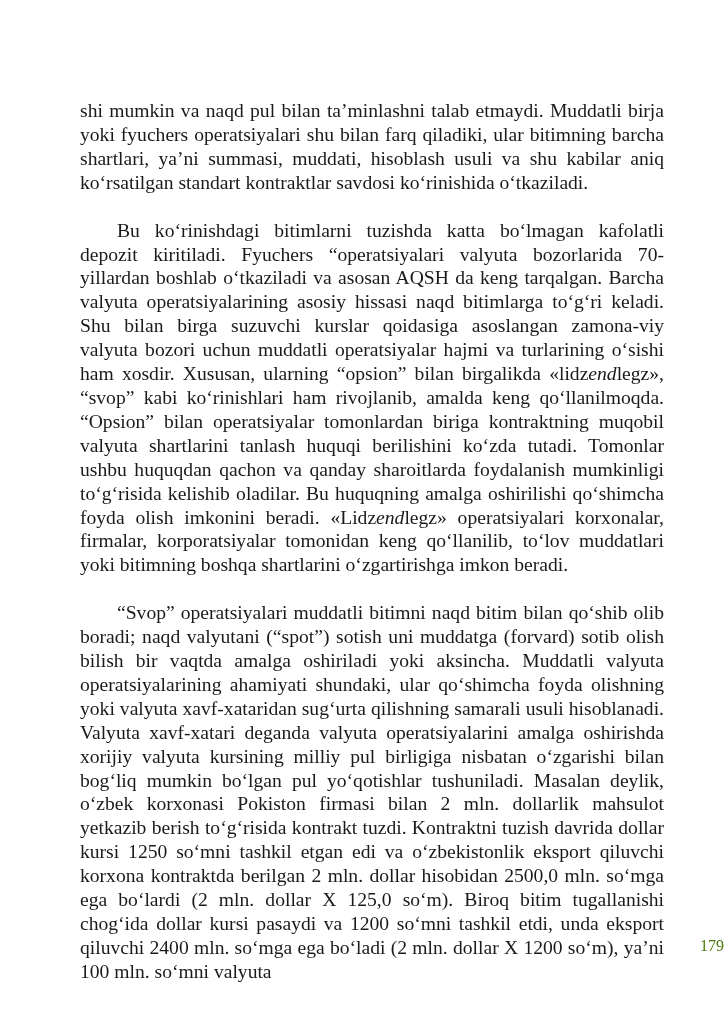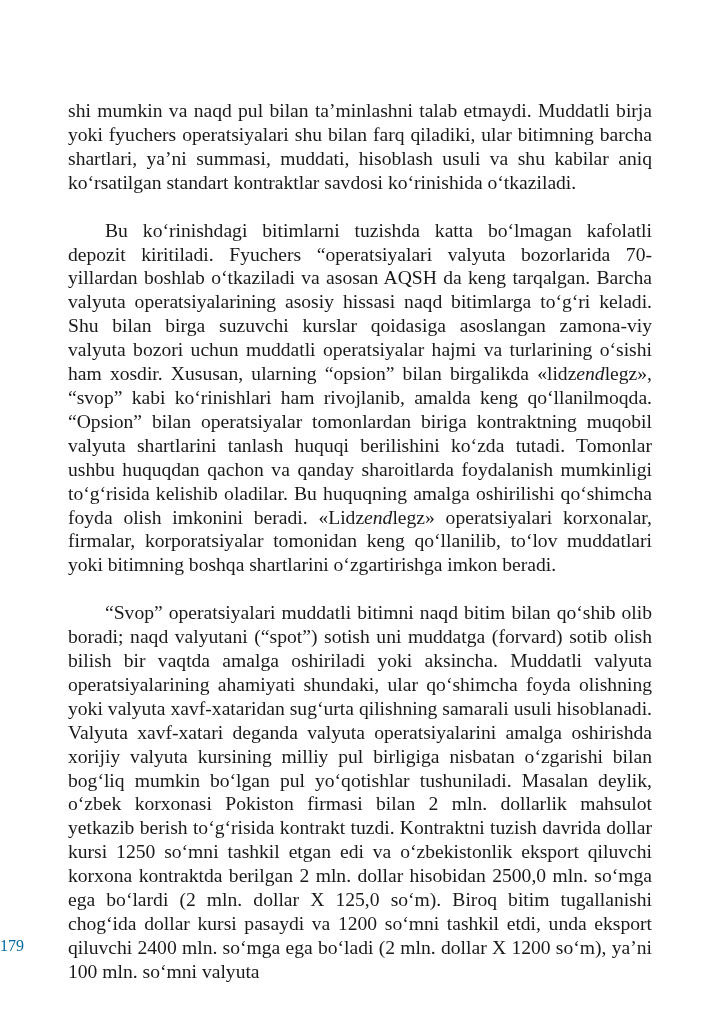--- a/index.html
+++ b/index.html
@@ -1,40 +1,40 @@
 <!DOCTYPE html>
 <html><head>
 <meta charset="utf-8">
 <style>
   html, body { margin: 0; padding: 0; background: #ffffff; }
   body { width: 724px; height: 1024px; position: relative; overflow: hidden; }
   .page {
     position: absolute;
-    left: 68px;
+    left: 80px;
     top: 99px;
     width: 584px;
     font-family: "Liberation Serif", "DejaVu Serif", serif;
     font-size: 19.6px;
     line-height: 23.9px;
     color: #1a1a1a;
   }
   .page p {
     margin: 0;
     text-align: justify;
     text-align-last: left;
   }
   .page p.indent { text-indent: 37px; margin-top: 24px; }
   .page-number {
     position: absolute;
     left: 0; width: 724px;
     top: 937px;
-    text-align: left;
+    text-align: right;
     font-family: "Liberation Serif", "DejaVu Serif", serif;
     font-size: 16px;
-    color: #0369a1;
+    color: #4d7c0f;
   }
 </style>
 </head>
 <body>
 
 <div class="page">
   <p>shi mumkin va naqd pul bilan ta’minlashni talab etmaydi. Muddatli birja yoki fyuchers operatsiyalari shu bilan farq qiladiki, ular bitimning barcha shartlari, ya’ni summasi, muddati, hisoblash usuli va shu kabilar aniq ko‘rsatilgan standart kontraktlar savdosi ko‘rinishida o‘tkaziladi.</p>
   <p class="indent"><span>Bu ko‘rinishdagi bitimlarni tuzishda katta bo‘lmagan kafolatli depozit kiritiladi. Fyuchers “operatsiyalari valyuta bozorlarida 70-yillardan boshlab o‘tkaziladi va asosan AQSH da keng tarqalgan. Barcha valyuta operatsiyalarining asosiy hissasi naqd bitimlarga to‘g‘ri keladi. Shu bilan birga suzuvchi kurslar qoidasiga asoslangan zamona-viy valyuta bozori uchun muddatli operatsiyalar hajmi va turlarining o‘sishi ham xosdir. Xususan, ularning “opsion” bilan birgalikda «lidz</span><i>end</i><span>legz», “svop” kabi ko‘rinishlari ham rivojlanib, amalda keng qo‘llanilmoqda. “Opsion” bilan operatsiyalar tomonlardan biriga kontraktning muqobil valyuta shartlarini tanlash huquqi berilishini ko‘zda tutadi. Tomonlar ushbu huquqdan qachon va qanday sharoitlarda foydalanish mumkinligi to‘g‘risida kelishib oladilar. Bu huquqning amalga oshirilishi qo‘shimcha foyda olish imkonini beradi. «Lidz</span><i>end</i><span>legz» operatsiyalari korxonalar, firmalar, korporatsiyalar tomonidan keng qo‘llanilib, to‘lov muddatlari yoki bitimning boshqa shartlarini o‘zgartirishga imkon beradi.</span></p>
   <p class="indent">“Svop” operatsiyalari muddatli bitimni naqd bitim bilan qo‘shib olib boradi; naqd valyutani (“spot”) sotish uni muddatga (forvard) sotib olish bilish bir vaqtda amalga oshiriladi yoki aksincha. Muddatli valyuta operatsiyalarining ahamiyati shundaki, ular qo‘shimcha foyda olishning yoki valyuta xavf-xataridan sug‘urta qilishning samarali usuli hisoblanadi. Valyuta xavf-xatari deganda valyuta operatsiyalarini amalga oshirishda xorijiy valyuta kursining milliy pul birligiga nisbatan o‘zgarishi bilan bog‘liq mumkin bo‘lgan pul yo‘qotishlar tushuniladi. Masalan deylik, o‘zbek korxonasi Pokiston firmasi bilan 2 mln. dollarlik mahsulot yetkazib berish to‘g‘risida kontrakt tuzdi. Kontraktni tuzish davrida dollar kursi 1250 so‘mni tashkil etgan edi va o‘zbekistonlik eksport qiluvchi korxona kontraktda berilgan 2 mln. dollar hisobidan 2500,0 mln. so‘mga ega bo‘lardi (2 mln. dollar X 125,0 so‘m). Biroq bitim tugallanishi chog‘ida dollar kursi pasaydi va 1200 so‘mni tashkil etdi, unda eksport qiluvchi 2400 mln. so‘mga ega bo‘ladi (2 mln. dollar X 1200 so‘m), ya’ni 100 mln. so‘mni valyuta</p>
 </div>

